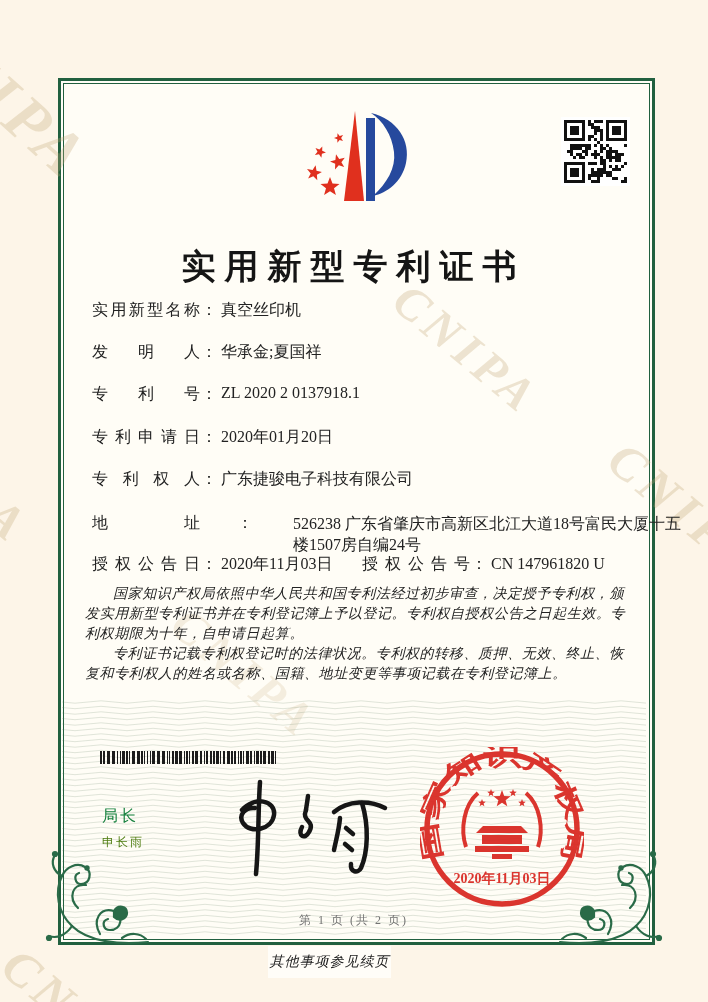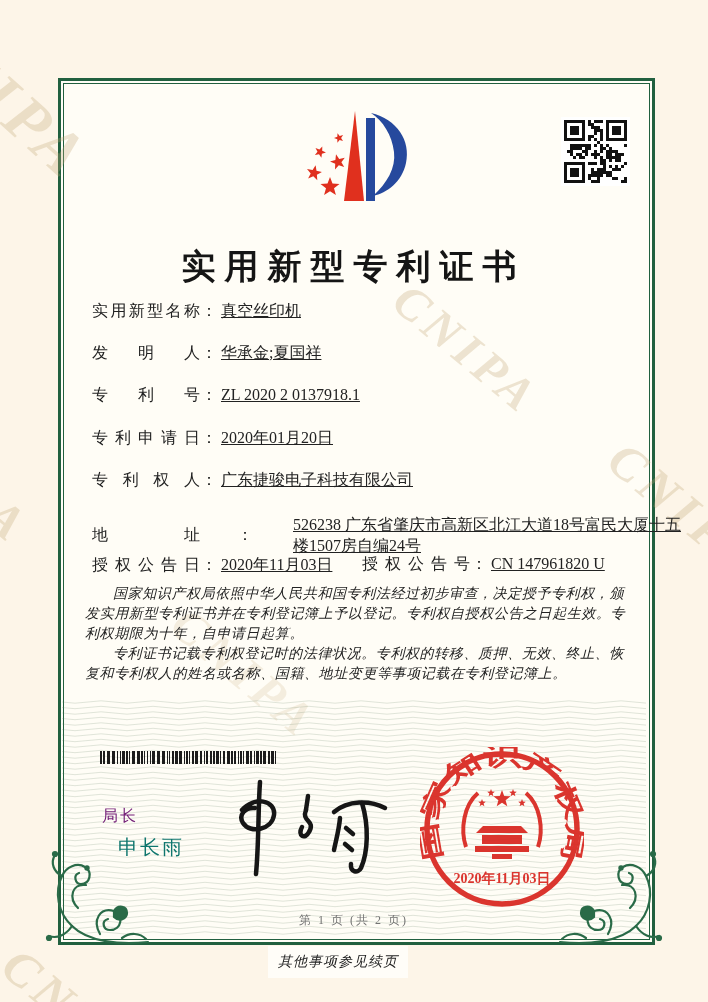--- a/index.html
+++ b/index.html
@@ -11,40 +11,40 @@
 
   #frame{position:absolute;left:58px;top:78px;width:591px;height:861px;background:#fffdf6;
          border:3px solid #21603f;z-index:0;}
   #frame .inner-line{position:absolute;inset:2px;border:1px solid #21603f;}
 
   .abs{position:absolute;}
   #cert-no{left:91px;top:116px;font-size:15px;letter-spacing:1.5px;color:#333;z-index:2;}
   #title{left:58px;top:210px;width:591px;text-align:center;font-size:34px;font-weight:bold;
          letter-spacing:9px;color:#151515;z-index:2;margin-top:34px;}
 
-  .field-row{left:92px;height:22px;font-size:16px;display:flex;align-items:center;z-index:2;}
+  .field-row{left:92px;height:22px;font-size:16px;display:flex;align-items:flex-start;z-index:2;}
   .f-label{display:inline-block;width:108px;text-align:justify;text-align-last:justify;color:#222;}
   .f-colon{margin:0 4px 0 1px;}
-  .f-value{color:#222;text-decoration:underline;}
+  .f-value{color:#222;}
   #row-address .f-value{width:402px;line-height:21px;}
   .pair2{position:absolute;left:270px;top:0;display:flex;align-items:baseline;}
 
   #paragraphs{left:85px;top:584px;width:548px;z-index:2;}
   #paragraphs p{margin:0;text-indent:2em;font-size:14px;line-height:20px;font-style:italic;
                 letter-spacing:0.6px;color:#222;}
 
   #waves{left:62px;top:698px;z-index:1;}
   #barcode{left:100px;top:751px;z-index:2;}
-  #sig-title{left:102px;top:806px;font-size:16px;font-family:Liberation Serif, serif;color:#701a75;z-index:2;letter-spacing:2px;}
-  #sig-name{left:118px;top:834px;font-size:20px;font-family:"Liberation Sans",sans-serif;color:#0f766e;z-index:2;letter-spacing:2px;}
+  #sig-title{left:102px;top:806px;font-size:16px;font-family:Liberation Serif, serif;color:#15803d;z-index:2;letter-spacing:2px;}
+  #sig-name{left:102px;top:834px;font-size:12px;font-family:"Liberation Sans",sans-serif;color:#4d7c0f;z-index:2;letter-spacing:2px;}
   #signature{left:222px;top:768px;z-index:3;}
   #seal{left:420px;top:747px;z-index:3;}
   #page-info{left:58px;top:912px;width:591px;text-align:center;font-size:12px;letter-spacing:2px;color:#737373;z-index:2;}
   .flourish{z-index:3;}
-  #note-box{left:268px;top:946px;width:140px;height:32px;background:#fffdf8;display:flex;
+  #note-box{left:268px;top:946px;width:123px;height:32px;background:#fffdf8;display:flex;
             align-items:center;justify-content:center;font-size:14px;font-style:italic;color:#222;z-index:2;letter-spacing:1px;}
   #logo{left:293px;top:105px;z-index:2;}
   #qr{left:561px;top:117px;background:#ffffff;padding:3px;z-index:2;}
 </style>
 </head>
 <body>
 
 <div id="page">
 
   <div class="wm" style="left:-60px;top:-8px;font-size:64px;transform:rotate(42deg);">CNIPA</div>

